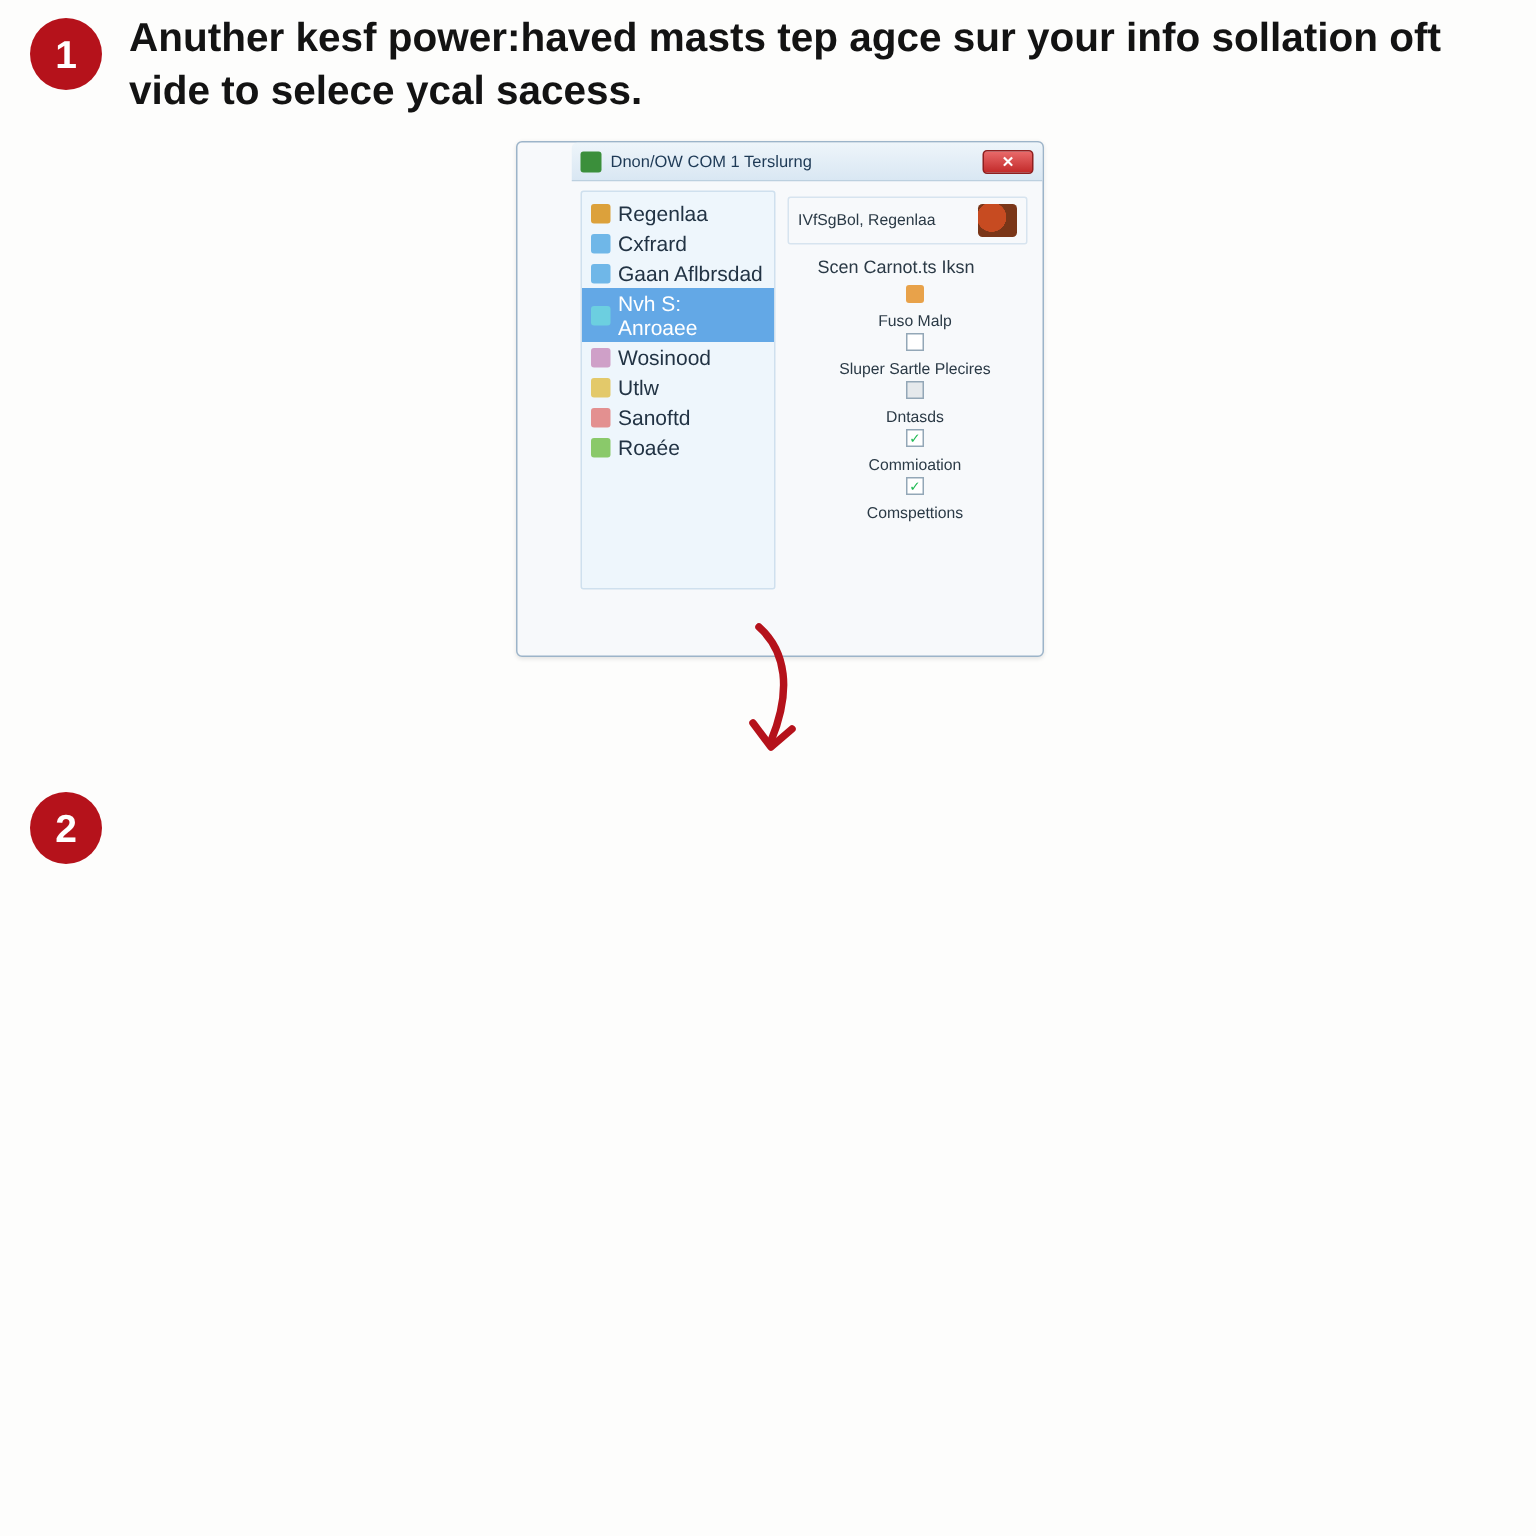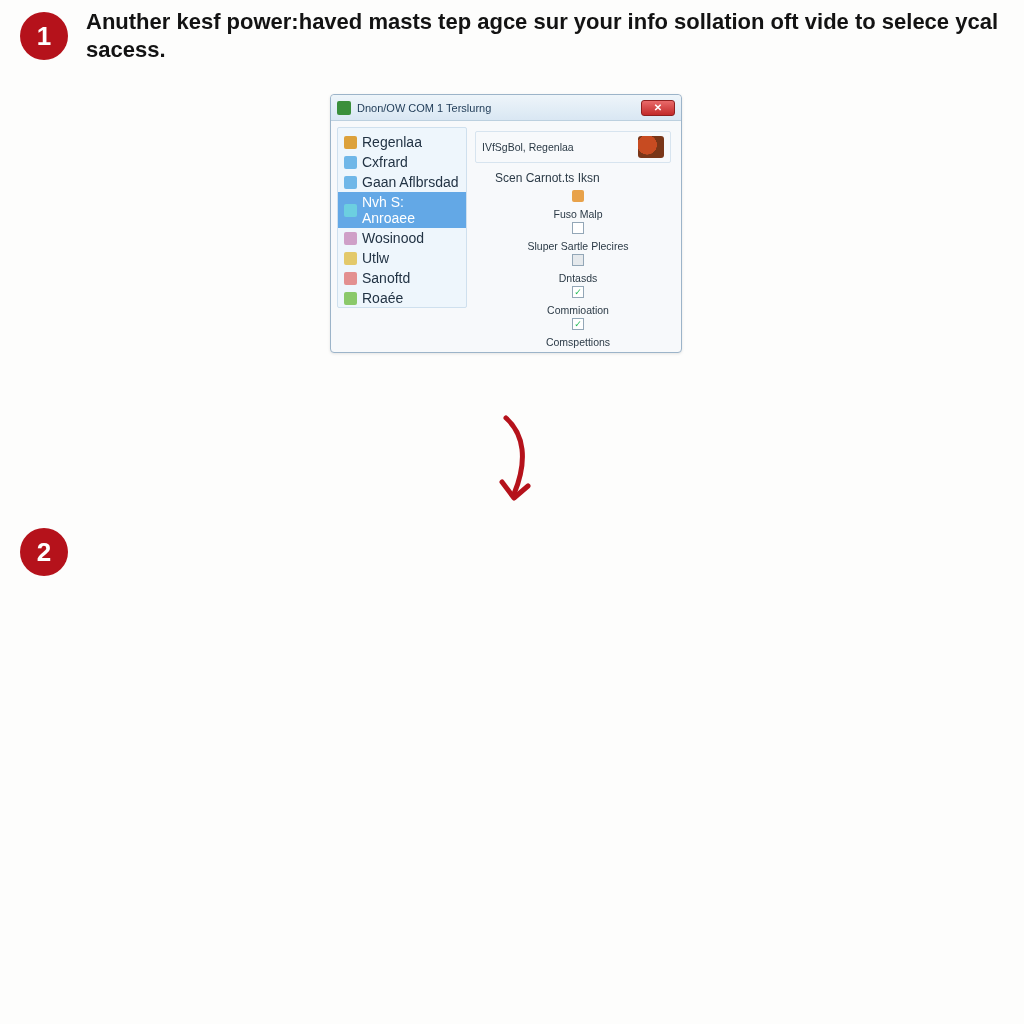--- a/index.html
+++ b/index.html
@@ -16,29 +16,29 @@
   .step1 { top: 8px; }
   .step2 { top: 524px; }
 
   .step-head { display: flex; align-items: flex-start; padding: 0 20px; }
   .badge {
     width: 48px; height: 48px; border-radius: 50%;
     background: #b5121b; color: #fff; font-weight: 700;
     display: flex; align-items: center; justify-content: center;
     font-size: 26px; flex: 0 0 48px; margin-right: 18px; margin-top: 4px;
   }
-  .step-text { font-size: 22px; font-weight: 700; line-height: 1.28; color: #131313; }
+  .step-text { font-size: 27px; font-weight: 700; line-height: 1.28; color: #131313; }
 
   
   .win {
     position: absolute; background: #f7f9fb;
     border: 1px solid #9cb4c9; border-radius: 4px;
     box-shadow: 0 1px 3px rgba(0,0,0,.1);
   }
-  .win1 { left: 330px; top: 86px; width: 352px; height: 259px; }
+  .win1 { left: 344px; top: 86px; width: 352px; height: 344px; padding-left: 36px; }
 
   .titlebar {
     height: 26px;
     background: linear-gradient(#eef5fa,#d9e7f3);
     border-bottom: 1px solid #bcd0df;
     display: flex; align-items: center; gap: 6px;
     padding: 0 6px; font-size: 11px; color: #1e3a56;
     border-radius: 4px 4px 0 0;
   }
   .titlebar .appicon {

